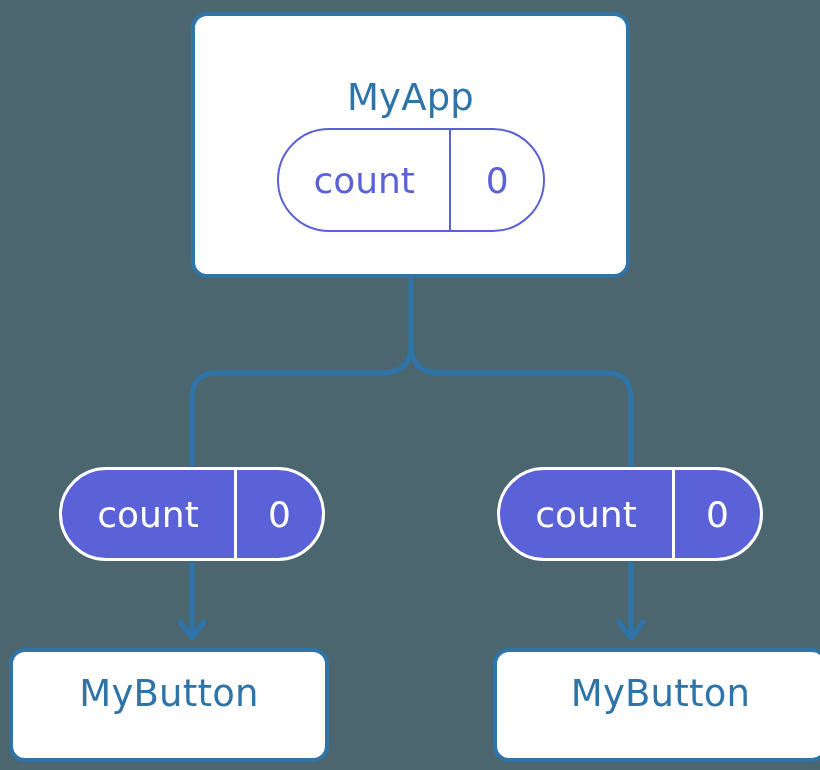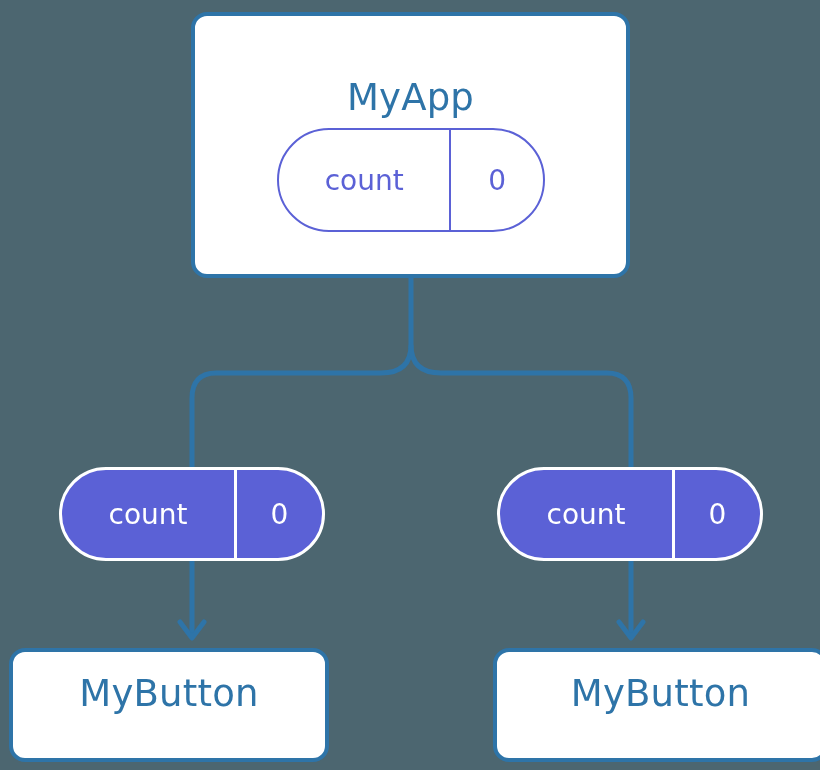--- a/index.html
+++ b/index.html
@@ -65,21 +65,21 @@
     align-items: stretch;
     border-radius: 999px;
     overflow: hidden;
     z-index: 4;
   }
   .pill .pill-key,
   .pill .pill-val {
     display: flex;
     align-items: center;
     justify-content: center;
-    font-size: 28px;
+    font-size: 36px;
     font-weight: 400;
     box-sizing: border-box;
     white-space: nowrap;
     text-align: center;
   }
 
   
   .pill-outline {
     background: #ffffff;
     border: 2px solid #5b61d6;

